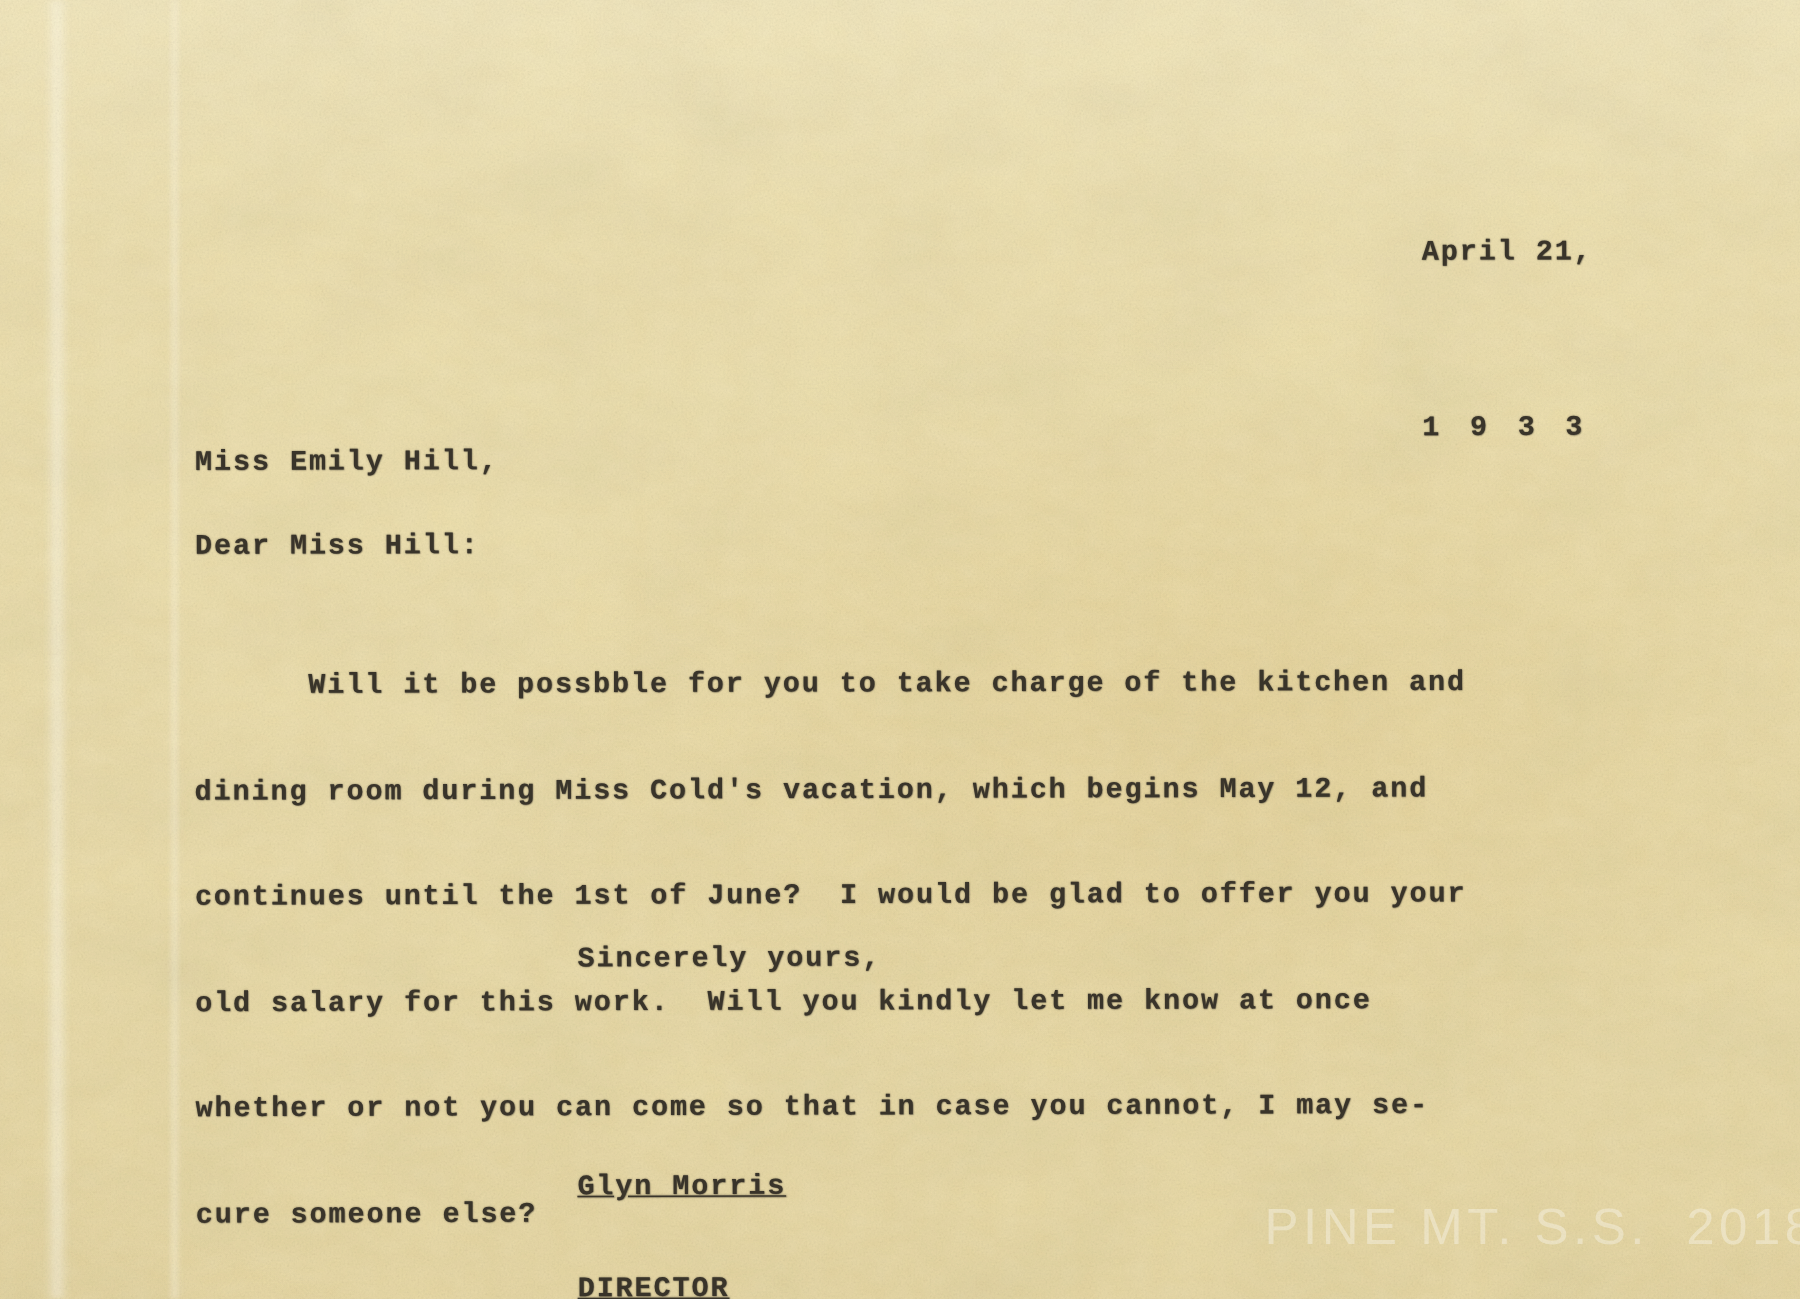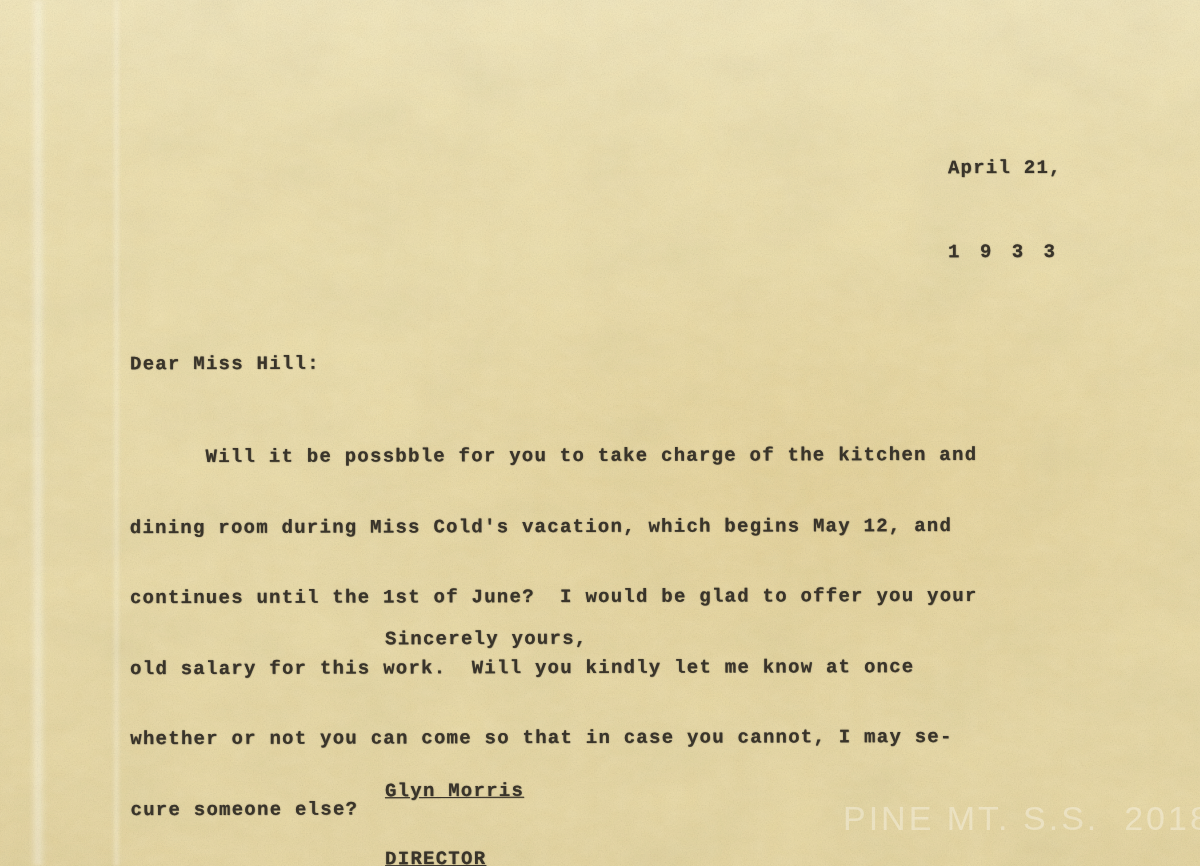--- a/index.html
+++ b/index.html
@@ -54,21 +54,21 @@
     font-size: 19px;
     font-weight: 700;
     letter-spacing: 1.25px;
     white-space: pre;
     text-shadow: 0 0 1.3px rgba(57,52,42,0.60), 0.4px 0.4px 0.6px rgba(57,52,42,0.35);
     transform: rotate(-0.15deg);
   }
   .typed .line { line-height: 25.3px; }
 
   .date-block   { left: 948px; top: 112px; }
-  .date-block .line + .line { margin-top: 15px; letter-spacing: 4.5px; }
+  .date-block .line + .line { margin-top: 48px; letter-spacing: 4.5px; }
 
   .recipient-block { left: 130px; top: 252px; }
 
   .salutation   { left: 130px; top: 353px; text-align: center; }
 
   .body-block   { left: 130px; top: 399px; }
   .body-block .line { line-height: 26.6px; }
   .body-block .line:first-child { padding-left: 76px; }
 
   .closing      { left: 205px; top: 581px; }
@@ -119,20 +119,21 @@
       </filter>
     <rect width="1200" height="866" filter="url(#nLight)"></rect>
   </svg>
 
   <div class="typed date-block">
     <div class="line">April 21,</div>
     <div class="line">1 9 3 3</div>
   </div>
 
   <div class="typed recipient-block">
+    <div class="line">Miss Emily Hill,</div>
   </div>
 
   <div class="typed salutation">Dear Miss Hill:</div>
 
   <div class="typed body-block">
     <div class="line">Will it be possbble for you to take charge of the kitchen and</div>
     <div class="line">dining room during Miss Cold's vacation, which begins May 12, and</div>
     <div class="line">continues until the 1st of June?  I would be glad to offer you your</div>
     <div class="line">old salary for this work.  Will you kindly let me know at once</div>
     <div class="line">whether or not you can come so that in case you cannot, I may se-</div>

